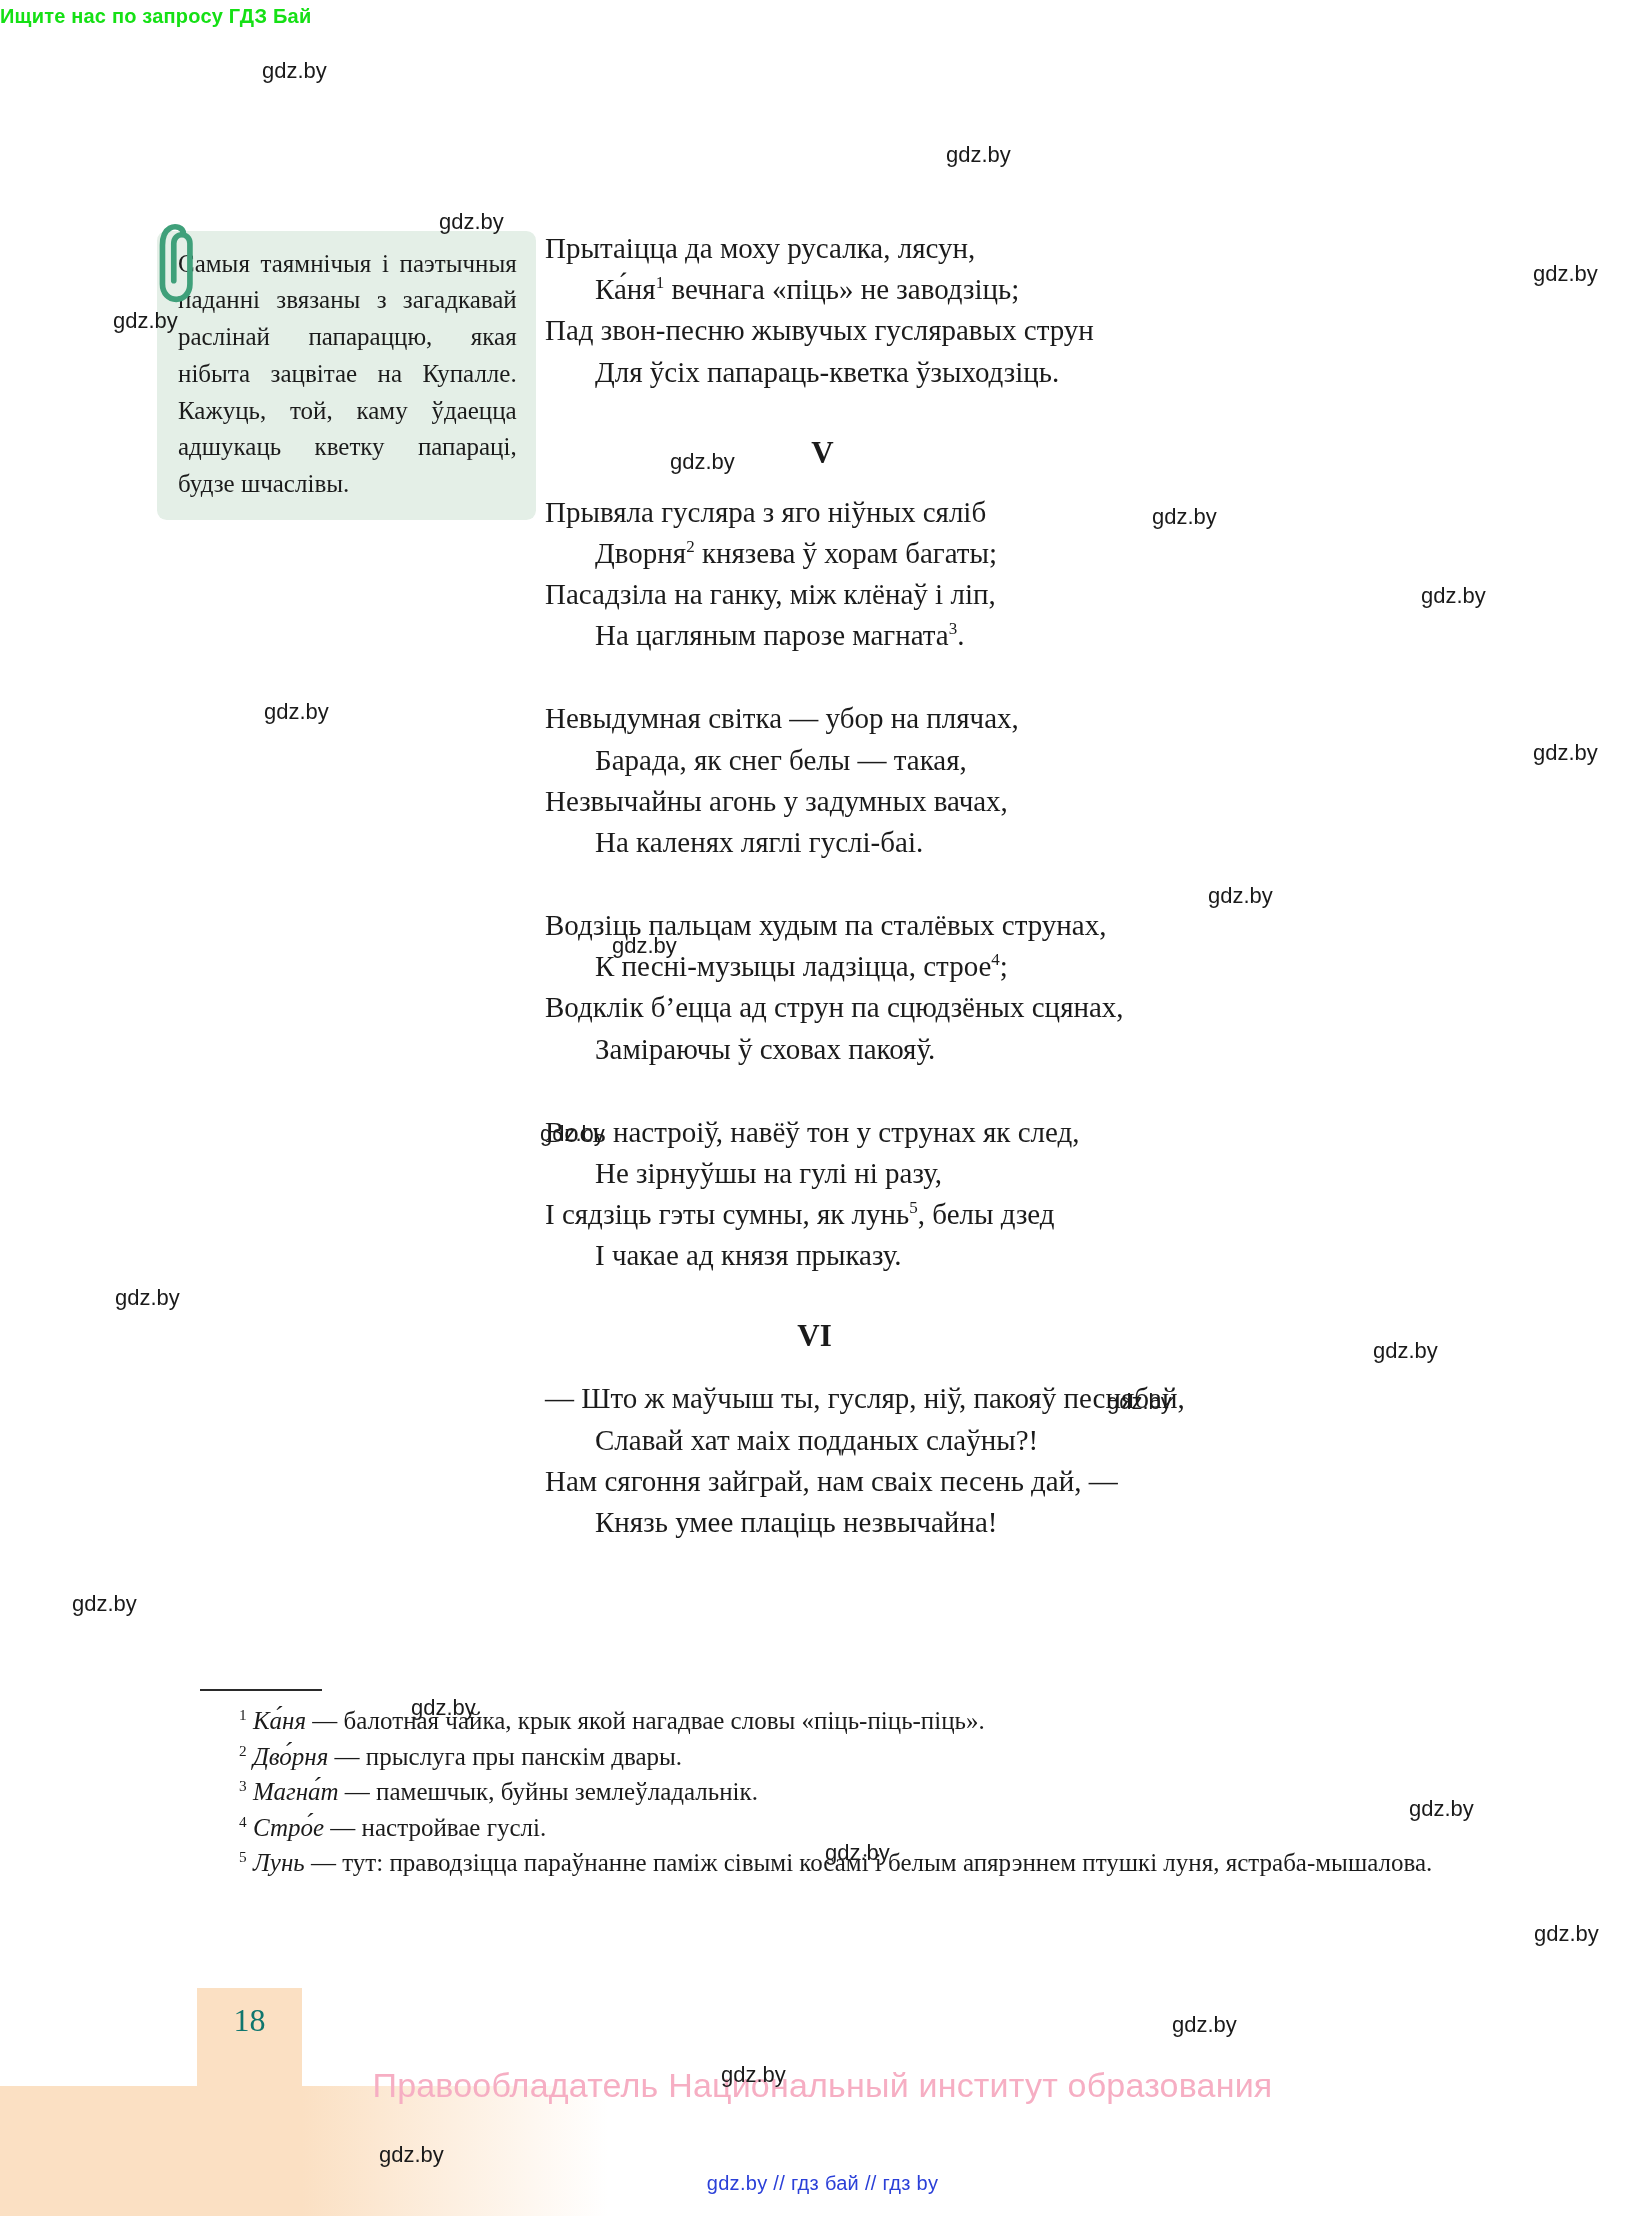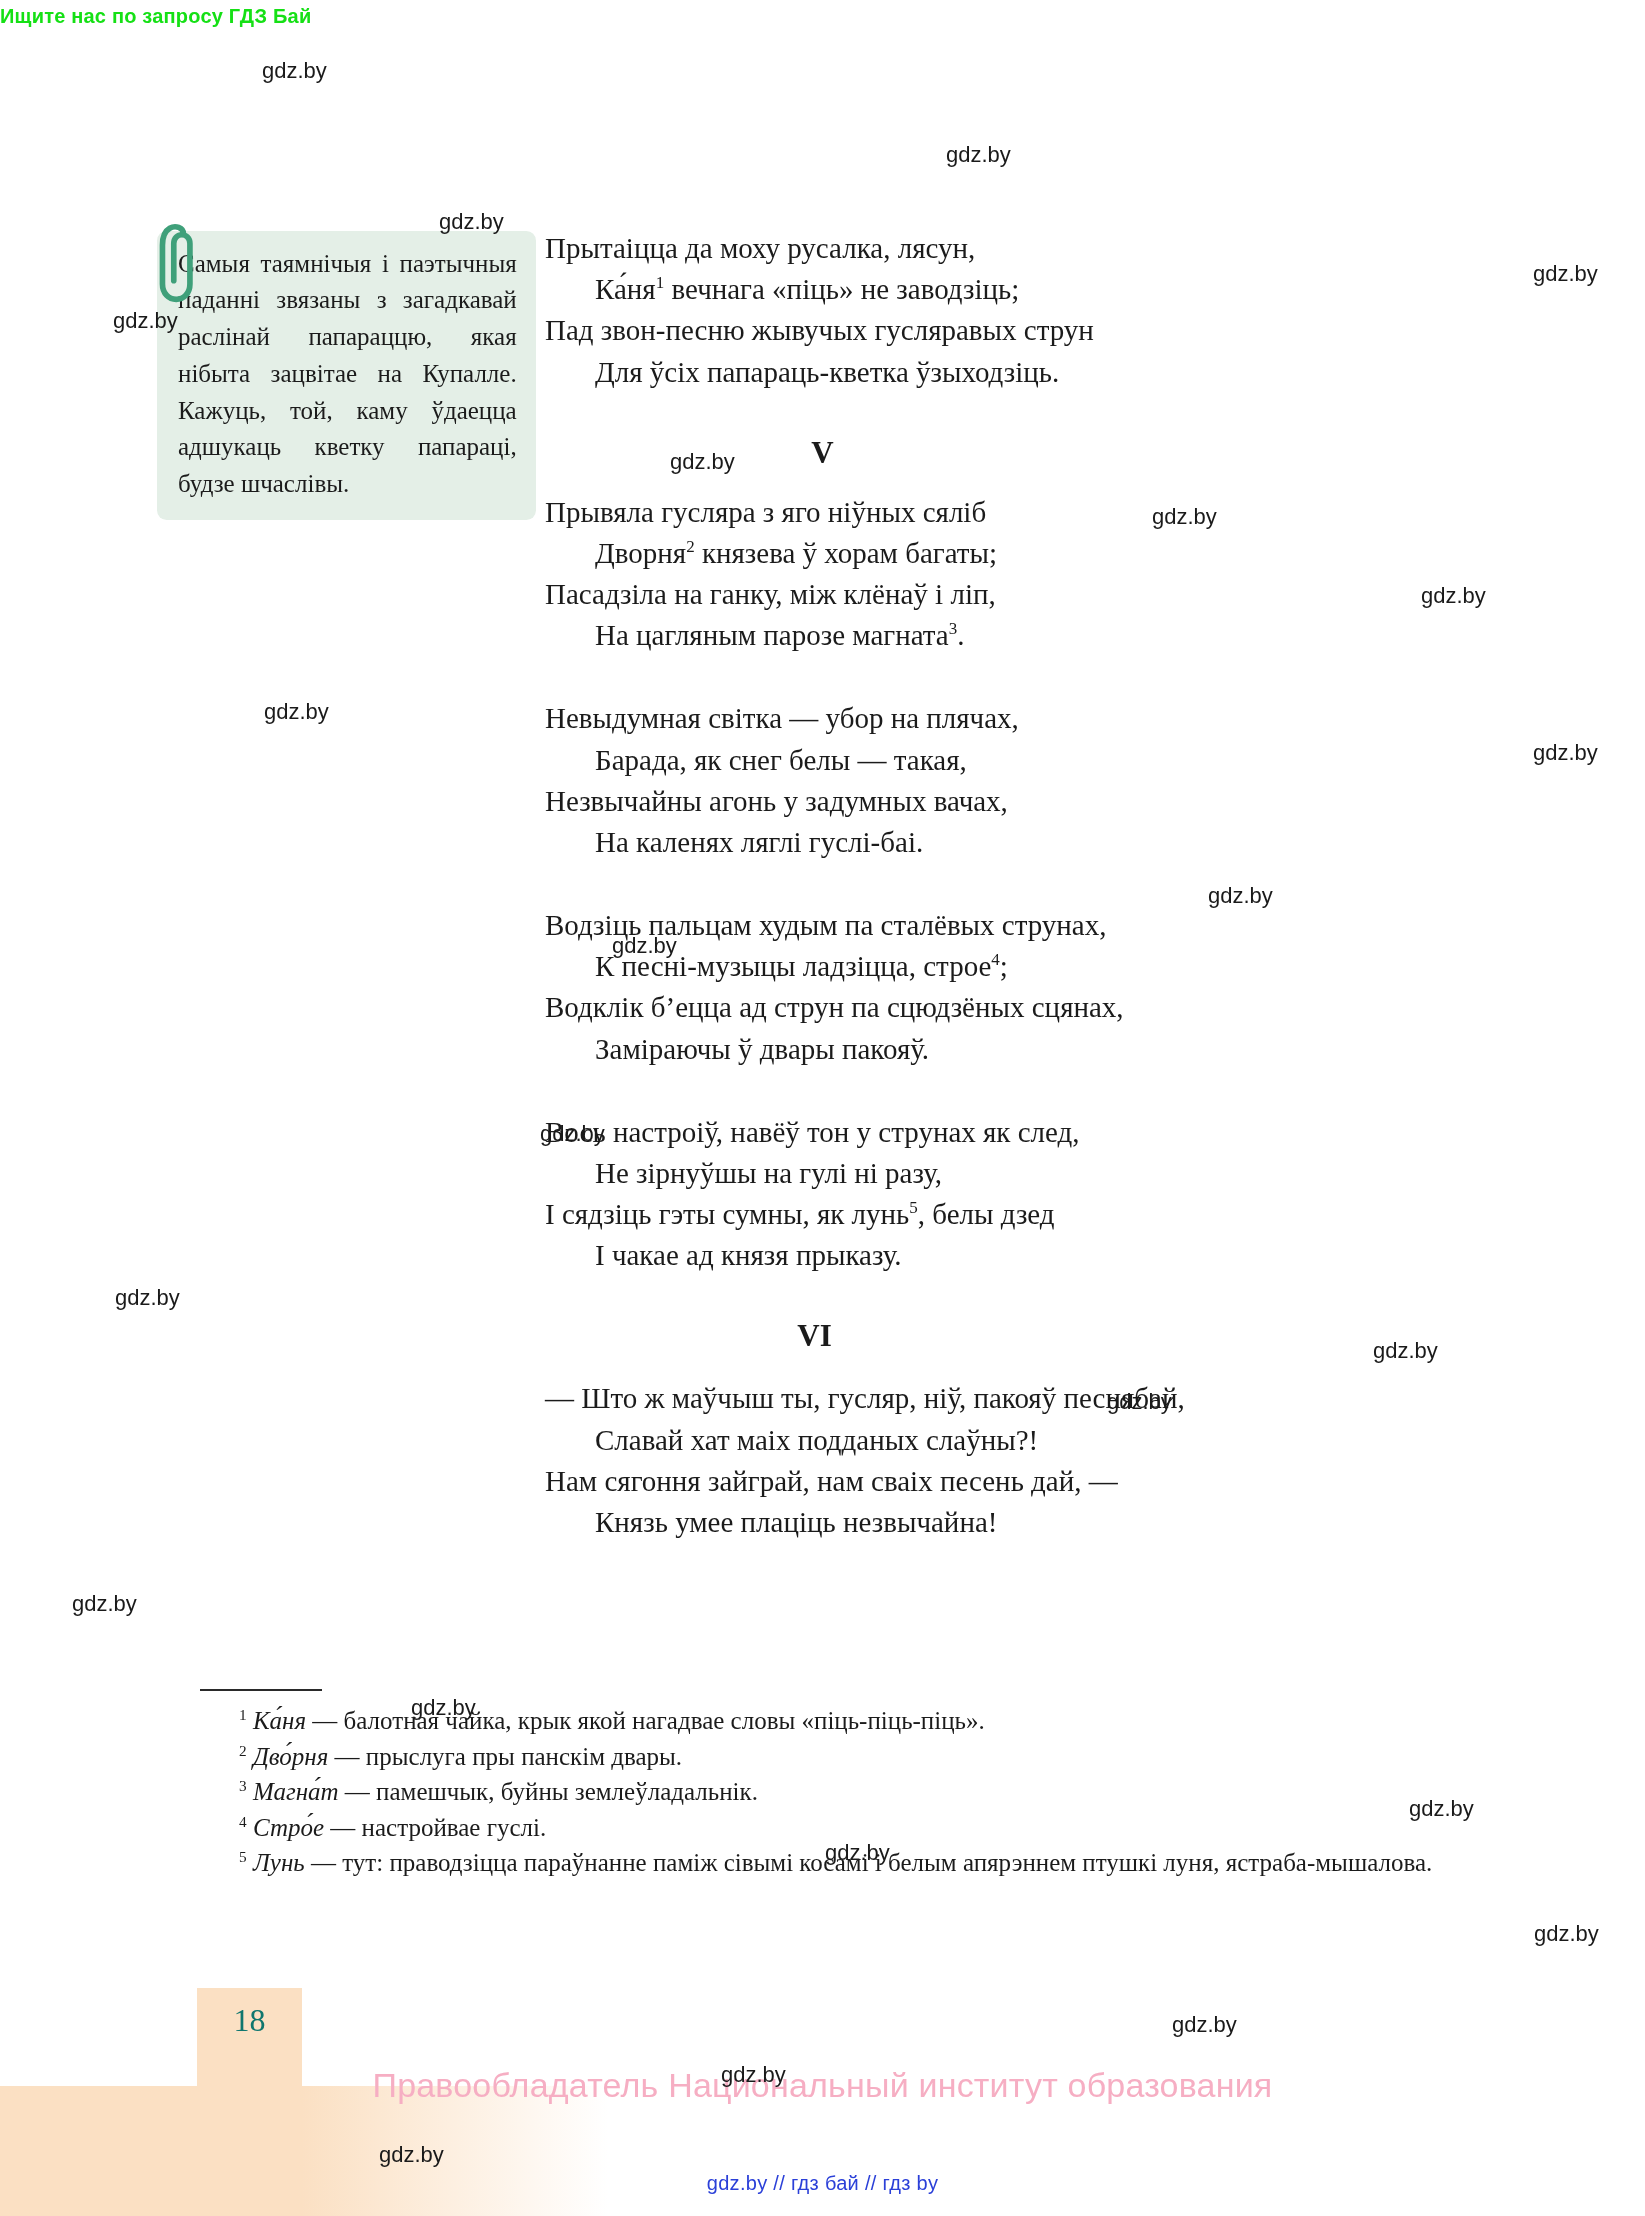--- a/index.html
+++ b/index.html
@@ -217,21 +217,21 @@
       <div class="stanza">
         <div class="line">Невыдумная світка — убор на плячах,</div>
         <div class="line indent">Барада, як снег белы — такая,</div>
         <div class="line">Незвычайны агонь у задумных вачах,</div>
         <div class="line indent">На каленях ляглі гуслі-баі.</div>
       </div>
       <div class="stanza">
         <div class="line">Водзіць пальцам худым па сталёвых струнах,</div>
         <div class="line indent">К песні-музыцы ладзіцца, строе<sup>4</sup>;</div>
         <div class="line">Водклік б’ецца ад струн па сцюдзёных сцянах,</div>
-        <div class="line indent">Замiраючы ў двары пакояў.</div>
+        <div class="line indent">Замiраючы ў сховах пакояў.</div>
       </div>
       <div class="stanza">
         <div class="line">Вось настроіў, навёў тон у струнах як след,</div>
         <div class="line indent">Не зірнуўшы на гулі ні разу,</div>
         <div class="line">І сядзіць гэты сумны, як лунь<sup>5</sup>, белы дзед</div>
         <div class="line indent">І чакае ад князя прыказу.</div>
       </div>
       <div class="stanza" id="stanza-6">
         <div class="roman vi">VI</div>
         <div class="line">— Што ж маўчыш ты, гусляр, ніў, пакояў песнябай,</div>

